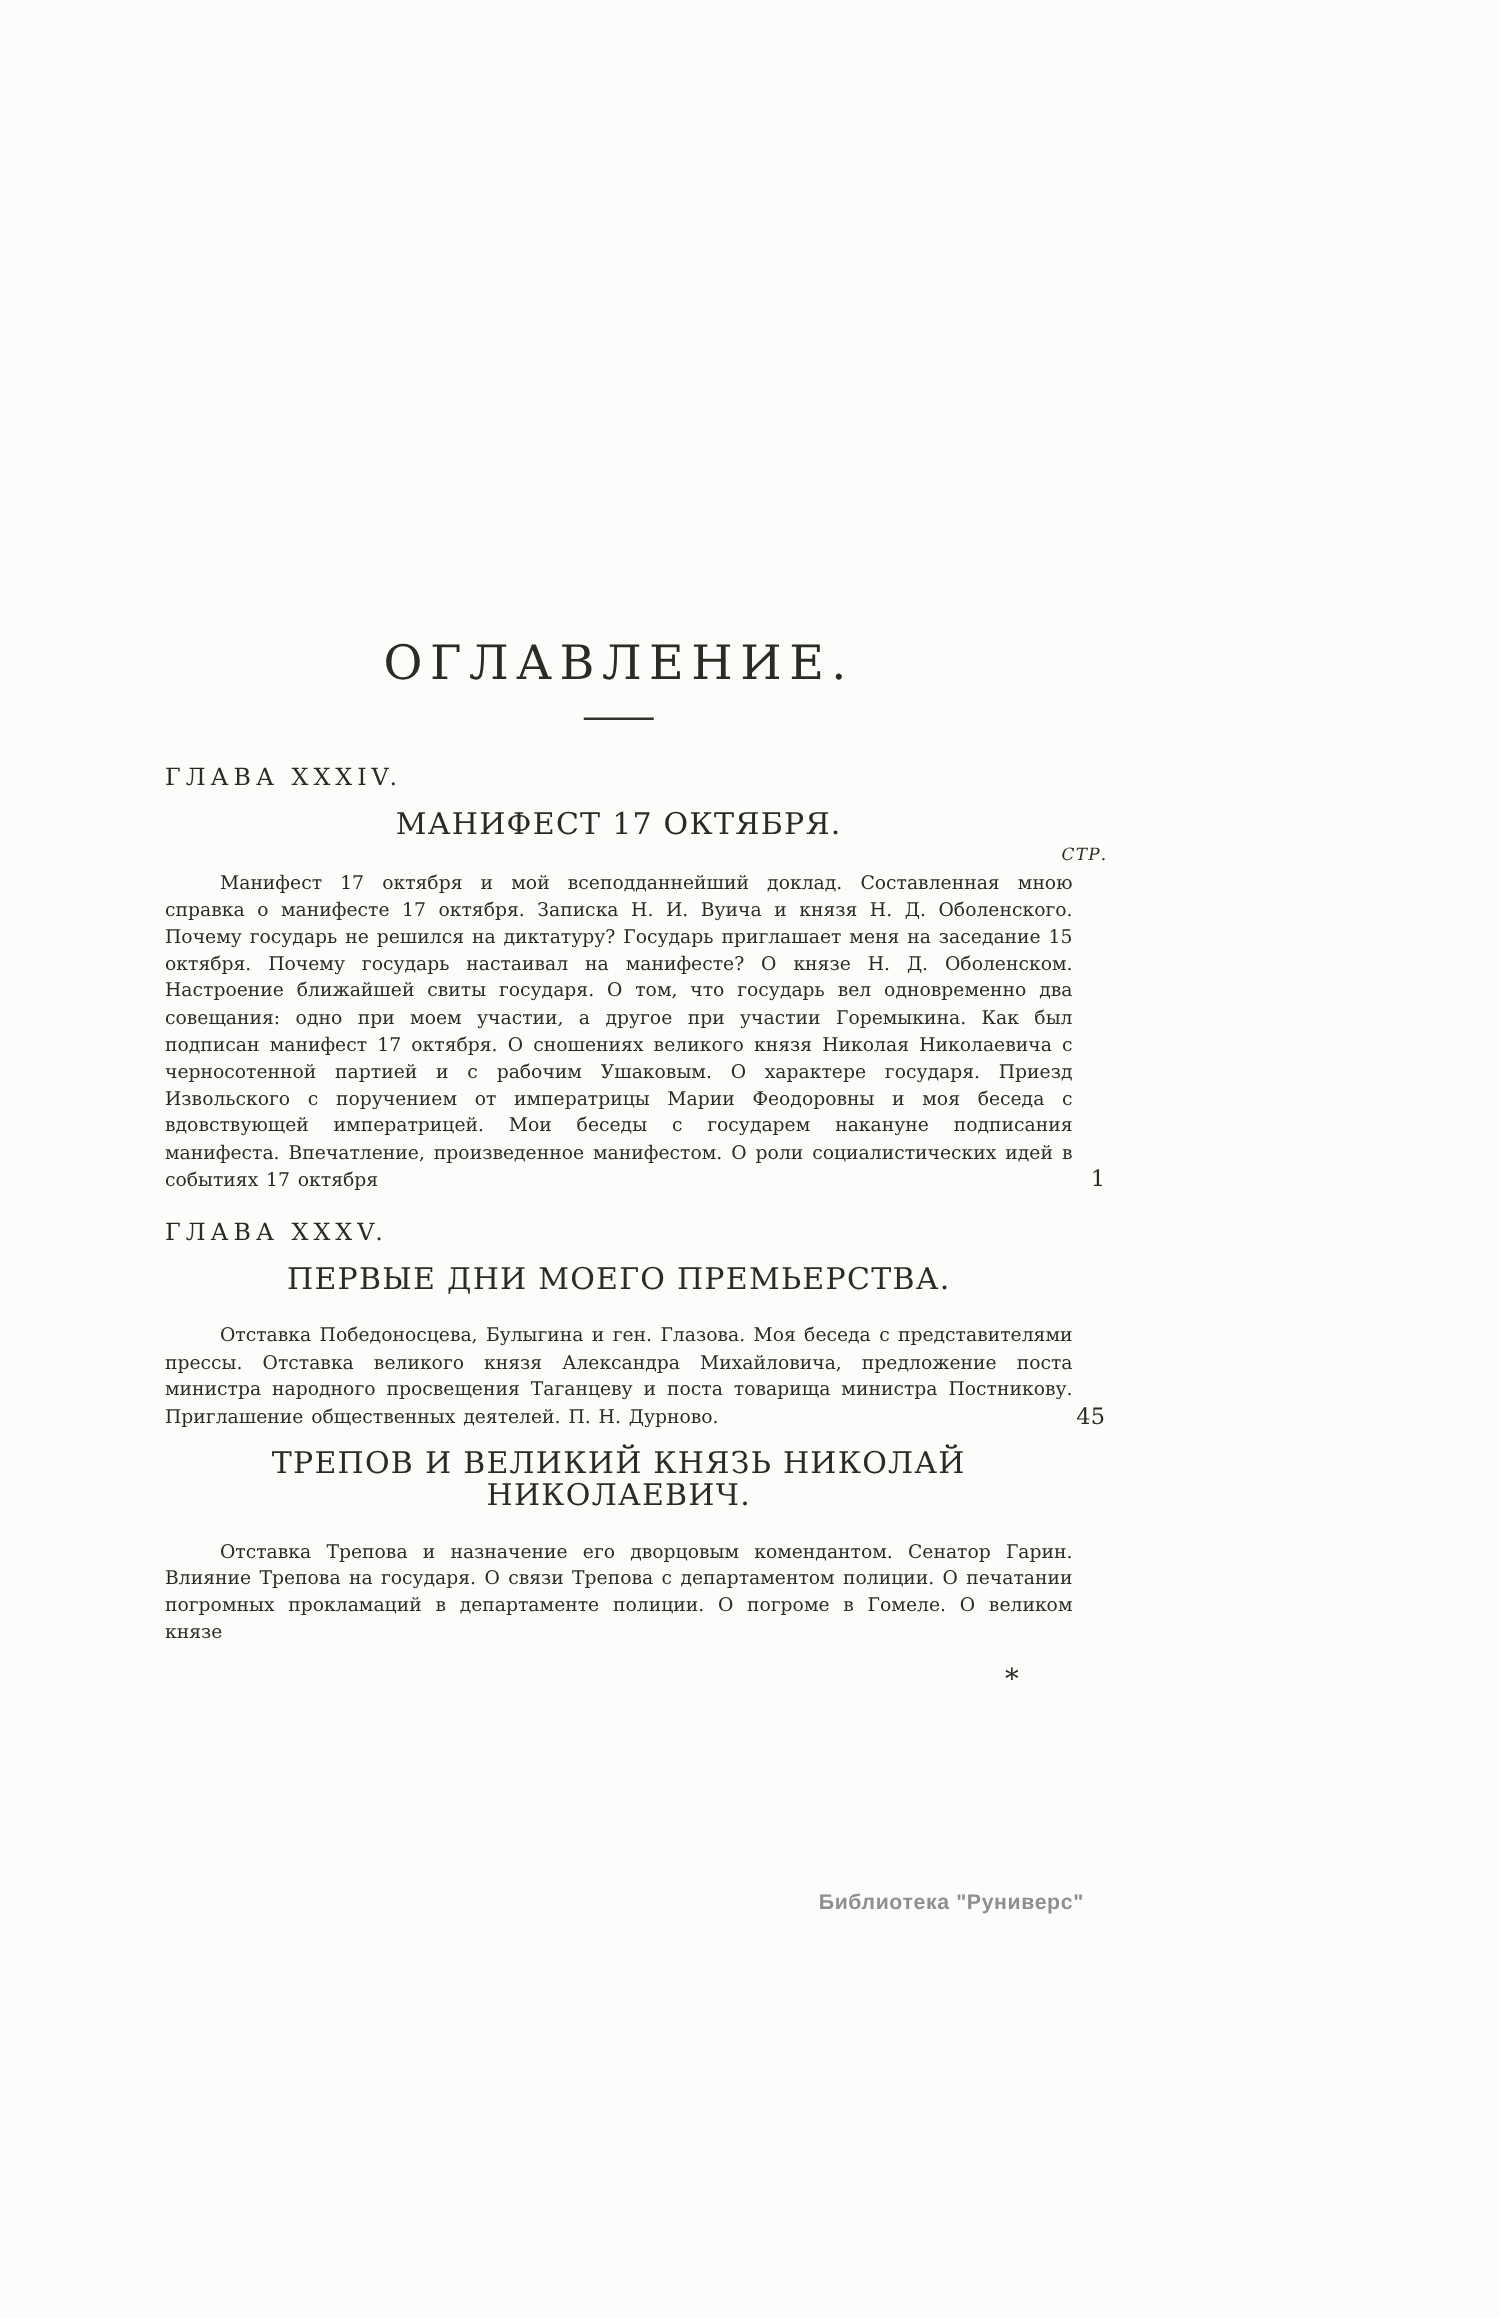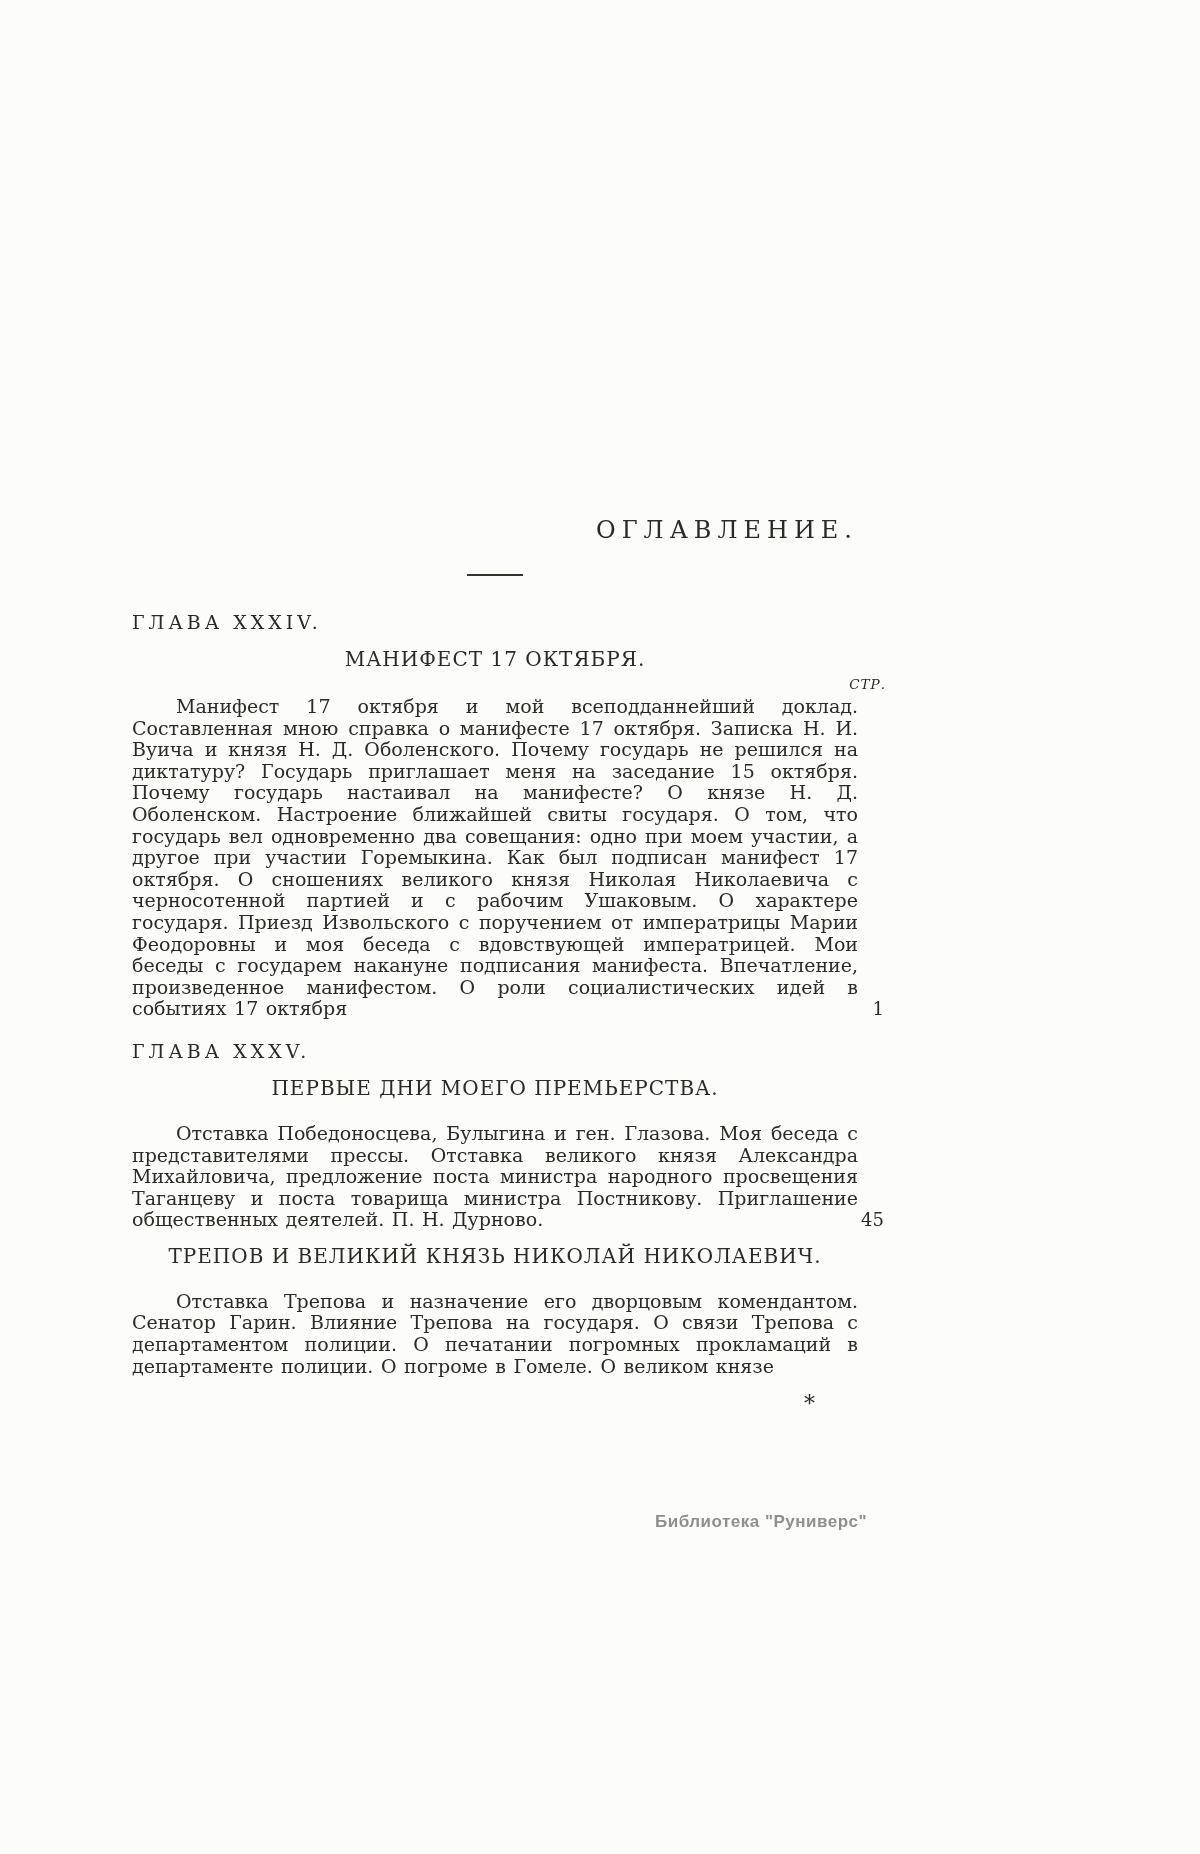--- a/index.html
+++ b/index.html
@@ -20,22 +20,22 @@
     inset: 0;
   }
   .content {
     position: absolute;
     left: 132px;
     top: 0;
     width: 726px;
   }
   .toc-title {
     margin: 512px 0 0 0;
-    text-align: right;
-    font-size: 24px;
+    text-align: center;
+    font-size: 38px;
     font-weight: normal;
     letter-spacing: 6px;
     line-height: 36px;
   }
   .title-rule {
     width: 56px;
     height: 2px;
     background: #35332e;
     margin: 26px auto 0 auto;
   }
@@ -47,21 +47,21 @@
     font-size: 19px;
     letter-spacing: 4px;
     line-height: 24px;
   }
   .chapter + .chapter .chapter-heading {
     margin-top: 19px;
   }
   .chapter-subtitle {
     margin-top: 12px;
     text-align: center;
-    font-size: 20px;
+    font-size: 24px;
     letter-spacing: 1px;
     line-height: 26px;
   }
   .str-label {
     text-align: right;
     margin: 4px -28px 0 0;
     font-size: 13.5px;
     letter-spacing: 1px;
     line-height: 16px;
     font-style: italic;
@@ -69,21 +69,21 @@
   .summary-wrap {
     position: relative;
     margin-top: 4px;
   }
   .chapter-2 .summary-wrap,
   .chapter-3 .summary-wrap {
     margin-top: 22px;
   }
   .summary {
     margin: 0;
-    font-size: 19px;
+    font-size: 15px;
     line-height: 21.6px;
     text-align: justify;
     text-indent: 44px;
     word-spacing: 1.5px;
   }
   .pagenum {
     position: absolute;
     right: -26px;
     bottom: 1px;
     font-size: 18px;

